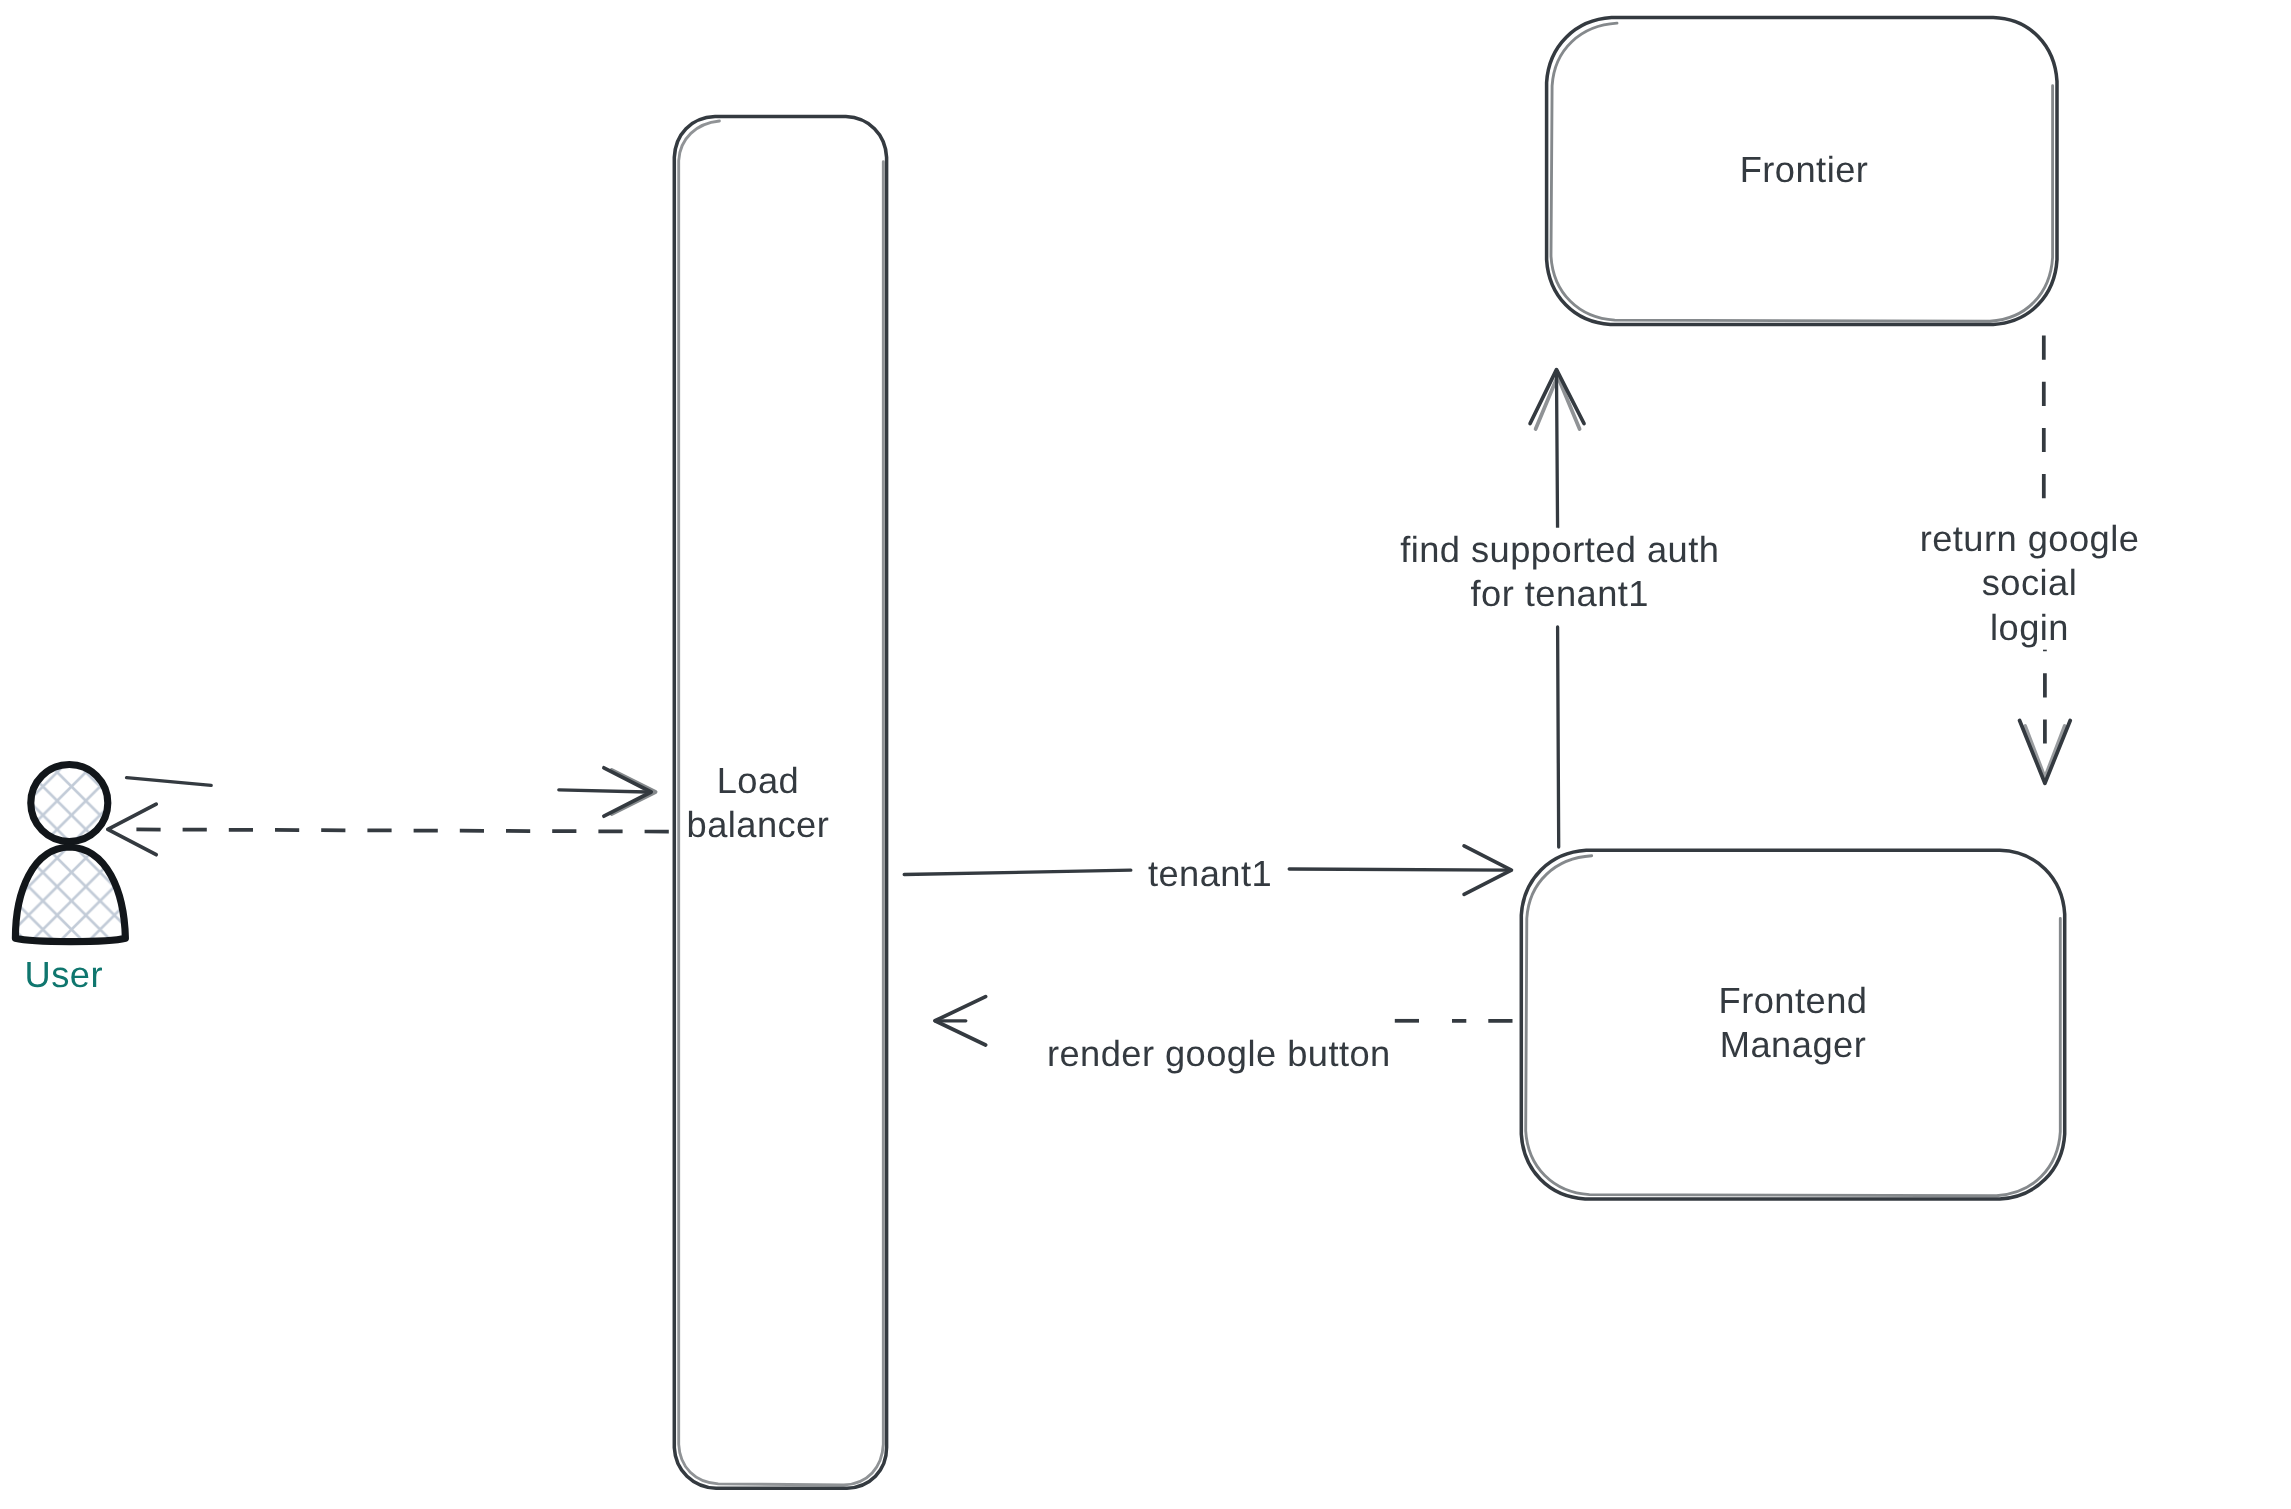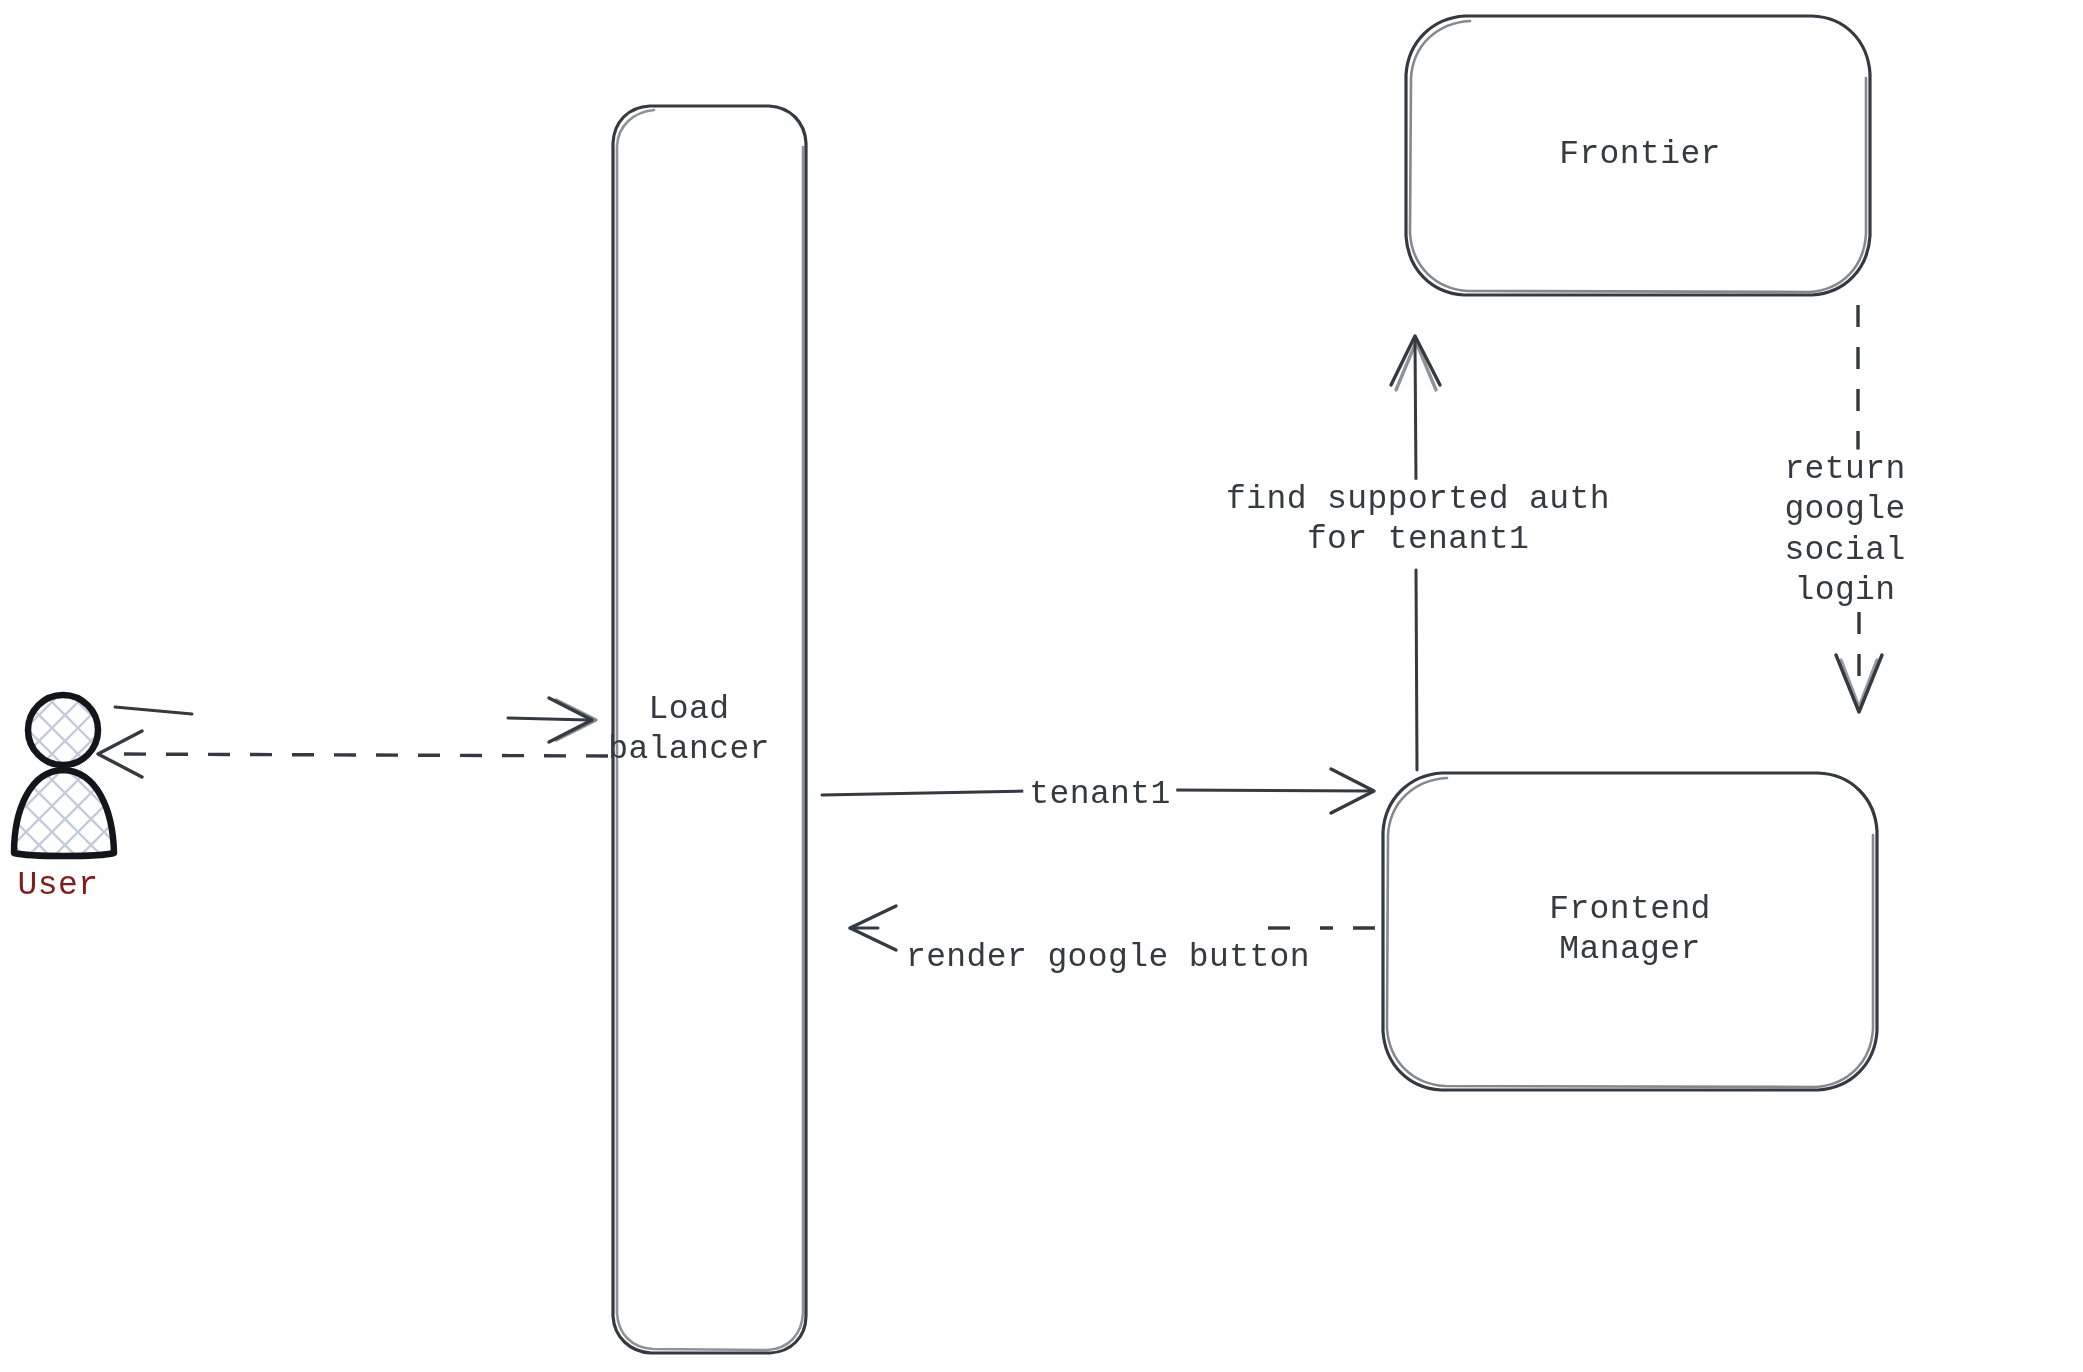--- a/index.html
+++ b/index.html
@@ -73,40 +73,40 @@
     stroke: #343a40;
     stroke-width: 3.4;
     stroke-linecap: round;
     stroke-linejoin: round;
   }
   .node-label,
   .edge-label,
   .actor-label {
     position: absolute;
     color: #343a40;
-    font-family: Liberation Mono, monospace;
+    font-family: Liberation Sans, sans-serif;
     line-height: 1.22;
     text-align: center;
     white-space: pre-line;
     pointer-events: none;
     letter-spacing: 0.4px;
   }
   .node-label {
     font-size: 33px;
     transform: translate(-50%, -50%);
   }
   .edge-label {
     font-size: 33px;
     transform: translate(-50%, -50%);
     background: #ffffff;
     padding: 0 6px;
   }
   .actor-label {
     font-size: 33px;
-    color: #7f1d1d;
+    color: #0f766e;
     transform: translate(-50%, 0);
   }
 </style>
 </head>
 <body>
 
 <div id="diagram-canvas">
 
   <svg class="layer" viewBox="0 0 2083 1372" xmlns="http://www.w3.org/2000/svg">
 

